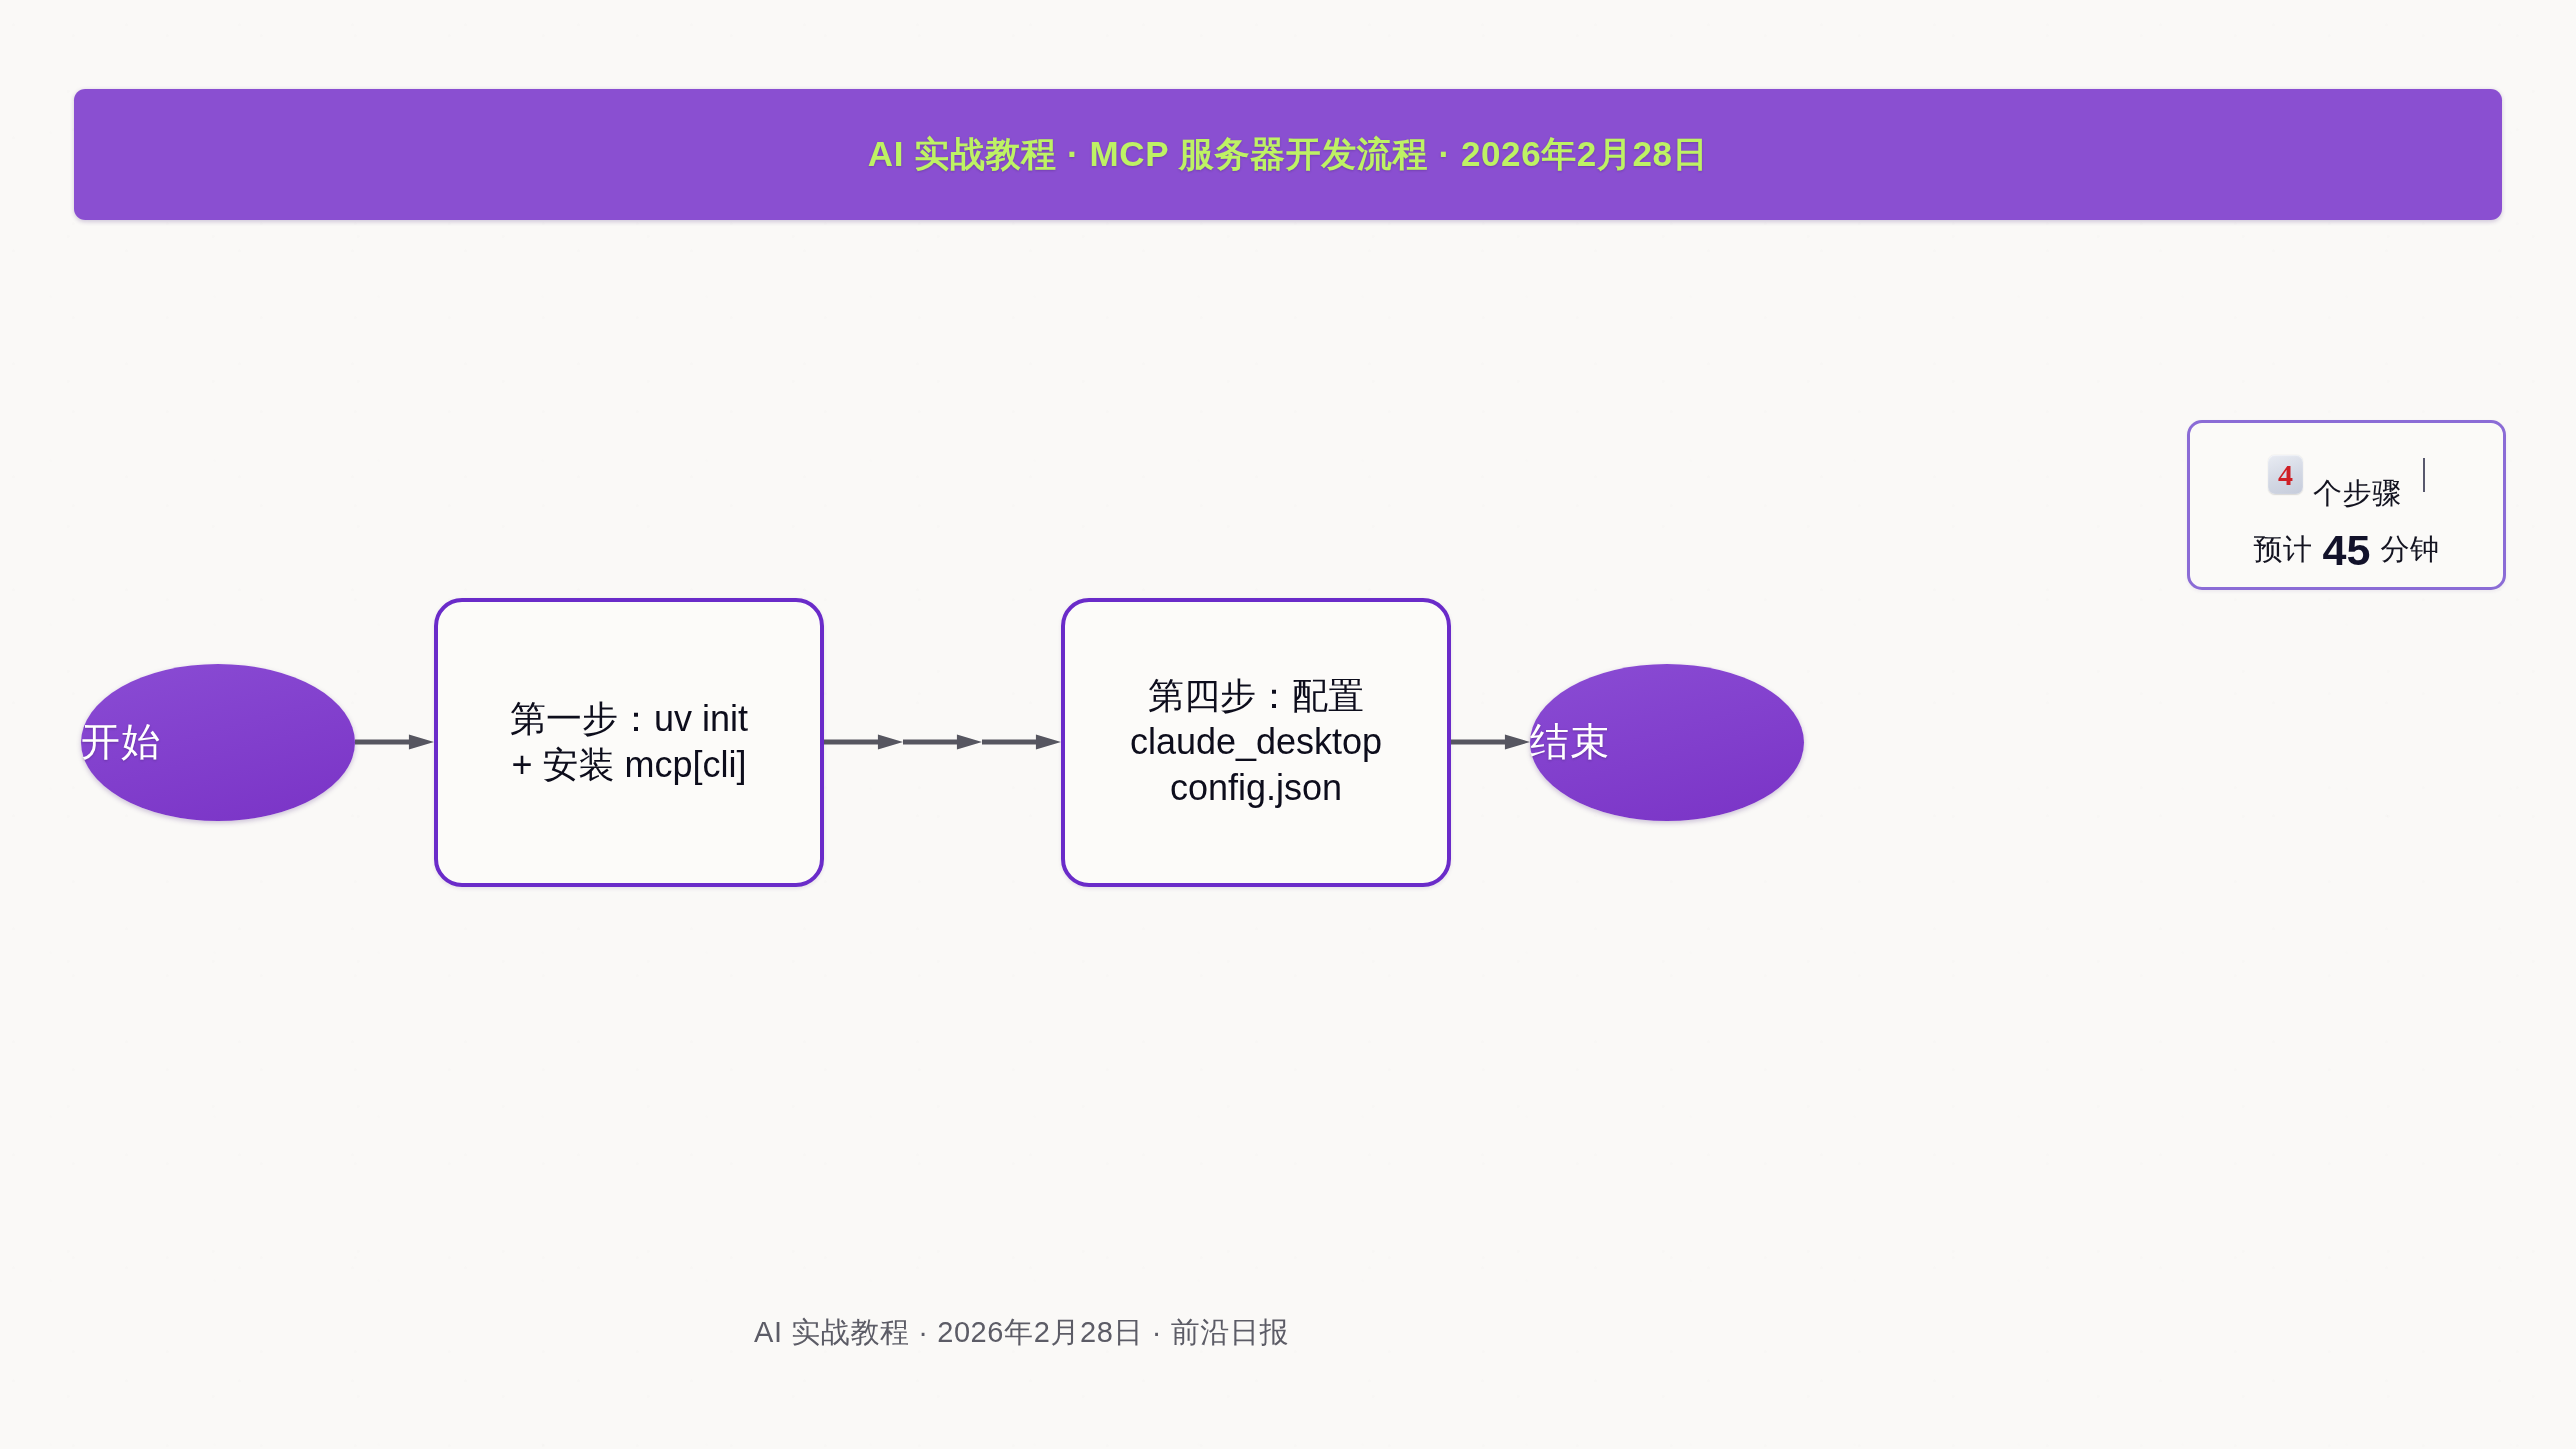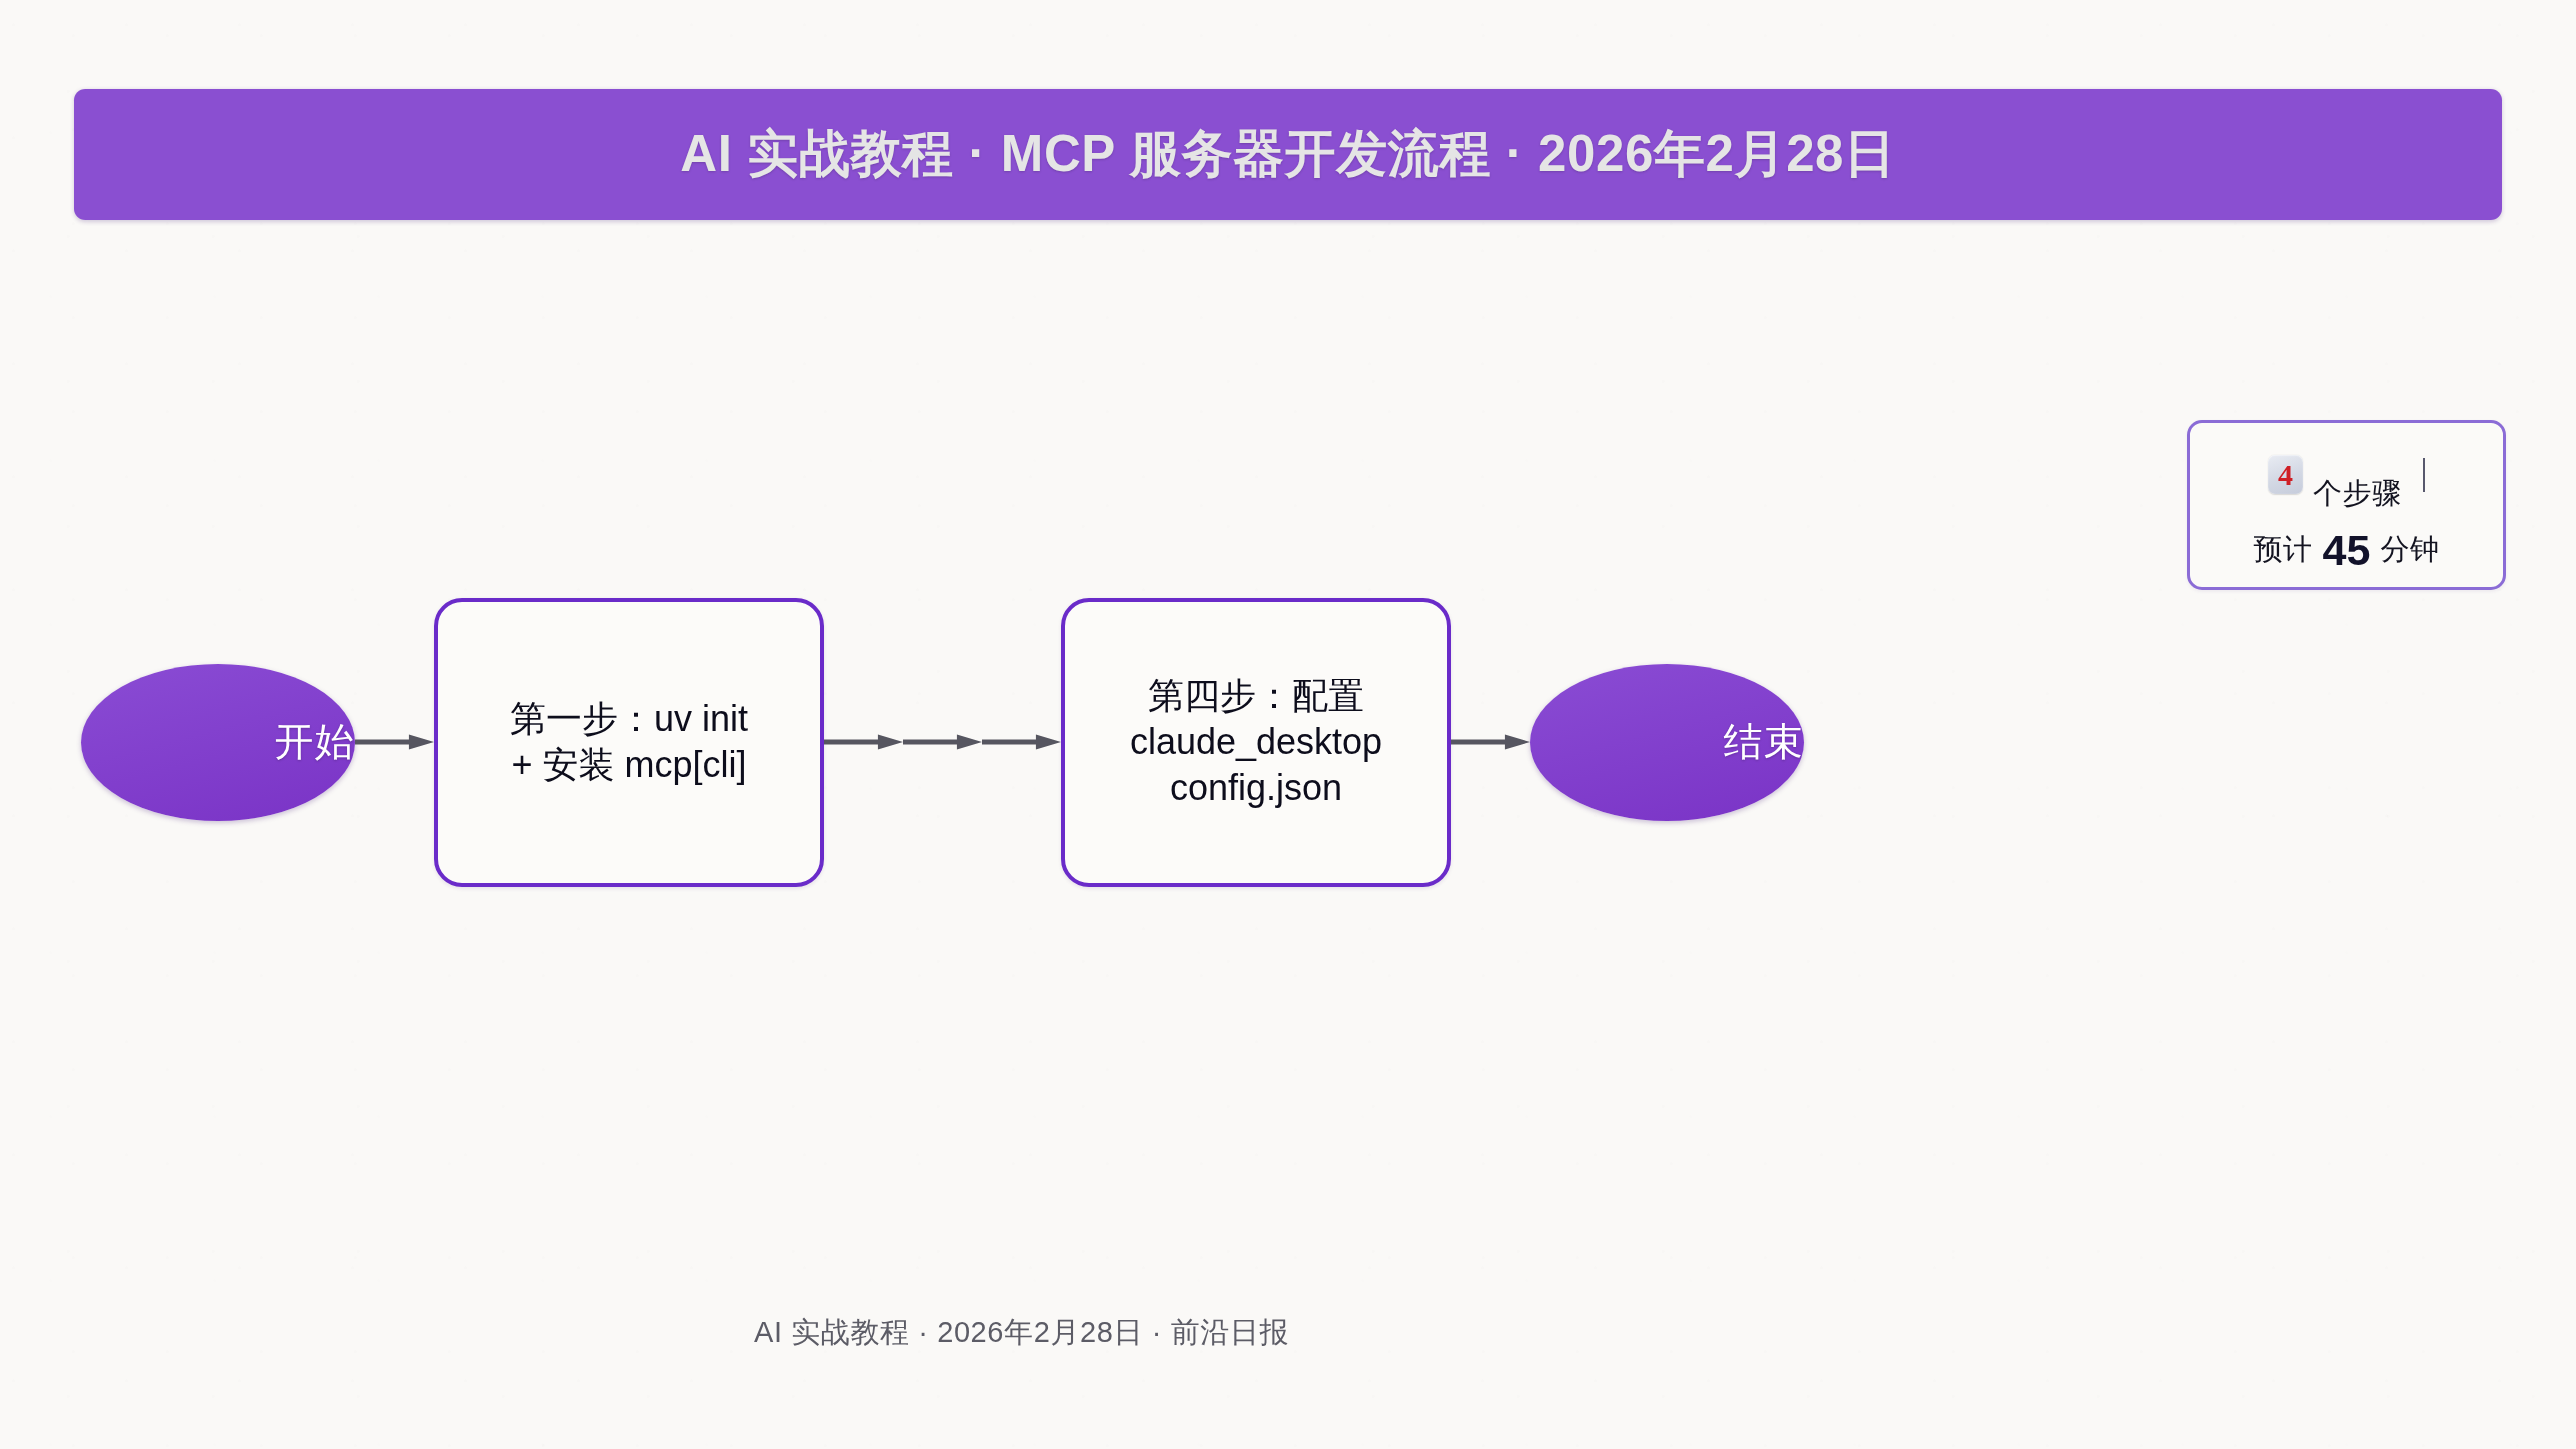--- a/index.html
+++ b/index.html
@@ -38,22 +38,22 @@
     width: 2428px;
     height: 131px;
     background: #8a4fd1;
     border-radius: 11.3px;
     box-shadow: 0 1.9px 4.4px rgba(70,30,120,0.22);
     display: flex;
     align-items: center;
     justify-content: center;
   }
   .header-title {
-    color: #e5e5e5;
-    font-size: 51px;
+    color: #bef264;
+    font-size: 35px;
     font-weight: bold;
     letter-spacing: 0.6px;
     text-shadow: 0 1.3px 2.5px rgba(0,0,0,0.18);
     white-space: nowrap;
   }
 
   
   .badge-card {
     position: absolute;
     left: 2187px;
@@ -131,21 +131,21 @@
     align-items: center;
   }
   .terminal-node {
     flex: 0 0 auto;
     width: 274px;
     height: 157px;
     border-radius: 50%;
     background: linear-gradient(165deg, #8a4cd4 0%, #7a33c6 100%);
     display: flex;
     align-items: center;
-    justify-content: flex-end;
+    justify-content: flex-start;
     box-shadow: 0 1.9px 5px rgba(70,30,120,0.26);
   }
   .terminal-label {
     color: #ffffff;
     font-size: 39px;
     font-weight: 500;
     text-shadow: 0 1.3px 2.5px rgba(0,0,0,0.22);
     letter-spacing: 1.3px;
   }
   .start-node { margin-left: 81px; }

